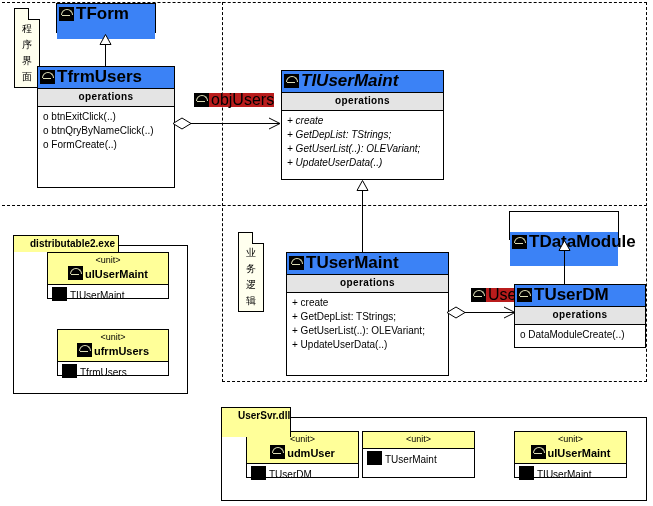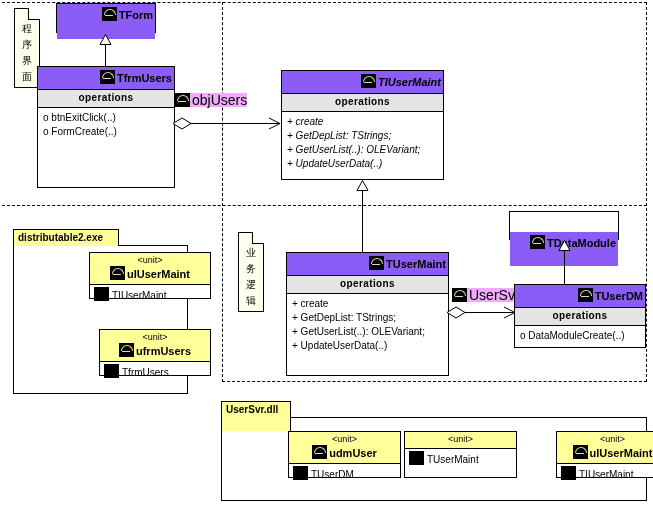--- a/index.html
+++ b/index.html
@@ -2,22 +2,22 @@
 <html><head>
 <meta charset="utf-8">
 <style>
   html,body{margin:0;padding:0;background:#fff;}
   body{width:653px;height:506px;position:relative;overflow:hidden;
        font-family:"Liberation Sans","DejaVu Sans",sans-serif;}
   #canvas{position:absolute;left:0;top:0;width:653px;height:506px;}
 
   
   .cls{position:absolute;box-sizing:border-box;border:1px solid #000;background:#fff;}
-  .cls .hdr{background:#8b5cf6;border-bottom:1px solid #000;
-            text-align:right;font-size:11px;font-weight:bold;color:#000;
+  .cls .hdr{background:#3b82f6;border-bottom:1px solid #000;
+            text-align:left;font-size:17px;font-weight:bold;color:#000;
             padding:3px 2px 4px;line-height:13px;white-space:nowrap;}
   .cls .hdr.ital{font-style:italic;}
   .cls .seclbl{background:#e4e4e4;border-bottom:1px solid #000;
             text-align:center;font-size:10px;font-weight:bold;letter-spacing:.4px;
             padding:2px 0 3px;line-height:12px;}
   .cls .ops{padding:3px 0 4px 5px;}
   .cls .op{font-size:10px;line-height:14px;color:#000;white-space:nowrap;}
   .cls .op.ital{font-style:italic;}
 
   
@@ -26,32 +26,32 @@
   .dicon::before{content:"";position:absolute;left:1px;top:1px;width:10px;height:5px;
          border:1px solid #dcdcb4;border-bottom:none;border-radius:6px 6px 0 0;
          background:transparent;}
   .dicon::after{content:"";position:absolute;left:2px;top:7px;width:8px;height:1px;background:#dcdcb4;}
 
   
   .bsq{display:inline-block;width:13px;height:12px;background:#000;border:1px solid #000;
        vertical-align:-2px;margin-right:3px;}
 
   
-  .unit{position:absolute;box-sizing:border-box;border:1px solid #000;background:#fff;margin-left:42px;}
+  .unit{position:absolute;box-sizing:border-box;border:1px solid #000;background:#fff;}
   .unit .uhdr{background:#ffff99;border-bottom:1px solid #000;text-align:center;
               padding:2px 2px 3px;}
   .unit .ustereo{font-size:9px;line-height:11px;color:#000;}
   .unit .uname{font-size:11px;font-weight:bold;line-height:14px;white-space:nowrap;}
   .unit .ubody{padding:2px 0 3px 4px;font-size:10px;line-height:14px;white-space:nowrap;}
 
   
   .pkg{position:absolute;box-sizing:border-box;}
-  .pkg .ptab{position:absolute;left:0;top:0;box-sizing:border-box;
+  .pkg .ptab{position:absolute;left:0;top:6px;box-sizing:border-box;
              background:#ffff99;border:1px solid #000;border-bottom:none;
-             font-size:10px;font-weight:bold;padding:2px 5px 2px 4px;
+             font-size:10px;font-weight:bold;padding:2px 5px 2px 16px;
              line-height:12px;white-space:nowrap;z-index:2;}
   .pkg .pbody{position:absolute;left:0;box-sizing:border-box;border:1px solid #000;
               background:transparent;}
 
   
   .note{position:absolute;box-sizing:border-box;background:#ffffee;
         border:1px solid #000;}
   .note .fold{position:absolute;right:-1px;top:-1px;width:11px;height:11px;
         background:#fff;border-left:1px solid #000;border-bottom:1px solid #000;
         transform:none;}
@@ -68,22 +68,22 @@
 
   
   .dia{position:absolute;}
   .dia svg{display:block;}
 
   
   .arw{position:absolute;}
   .arw svg{display:block;}
 
   
-  .role{position:absolute;font-size:14px;line-height:12px;white-space:nowrap;color:#000;
-        background:#f0abfc;}
+  .role{position:absolute;font-size:16px;line-height:12px;white-space:nowrap;color:#000;
+        background:#b91c1c;margin-left:19px;}
 
   
   .dash-h{position:absolute;height:0;border-top:1px dashed #000;}
   .dash-v{position:absolute;width:0;border-left:1px dashed #000;}
 </style>
 </head>
 <body>
 
 <div id="canvas">
 
@@ -126,20 +126,21 @@
       </svg>
   </div>
 
   <div class="cls" style="left:37px;top:66px;width:138px;height:122px;">
     <div class="hdr">
       <span class="dicon"></span><span>TfrmUsers</span>
     </div>
     <div class="seclbl">operations</div>
     <div class="ops">
       <div class="op">o btnExitClick(..)</div>
+      <div class="op">o btnQryByNameClick(..)</div>
       <div class="op">o FormCreate(..)</div>
     </div>
   </div>
 
   <div class="ln lnh" style="left:186px;top:123px;width:94px;"></div>
   <div class="dia" style="left:172px;top:117px;">
     <svg width="20" height="13">
         <polygon points="1,6.5 10,1 19,6.5 10,12" fill="#ffffff" stroke="#000" stroke-width="1"></polygon>
       </svg>
   </div>

